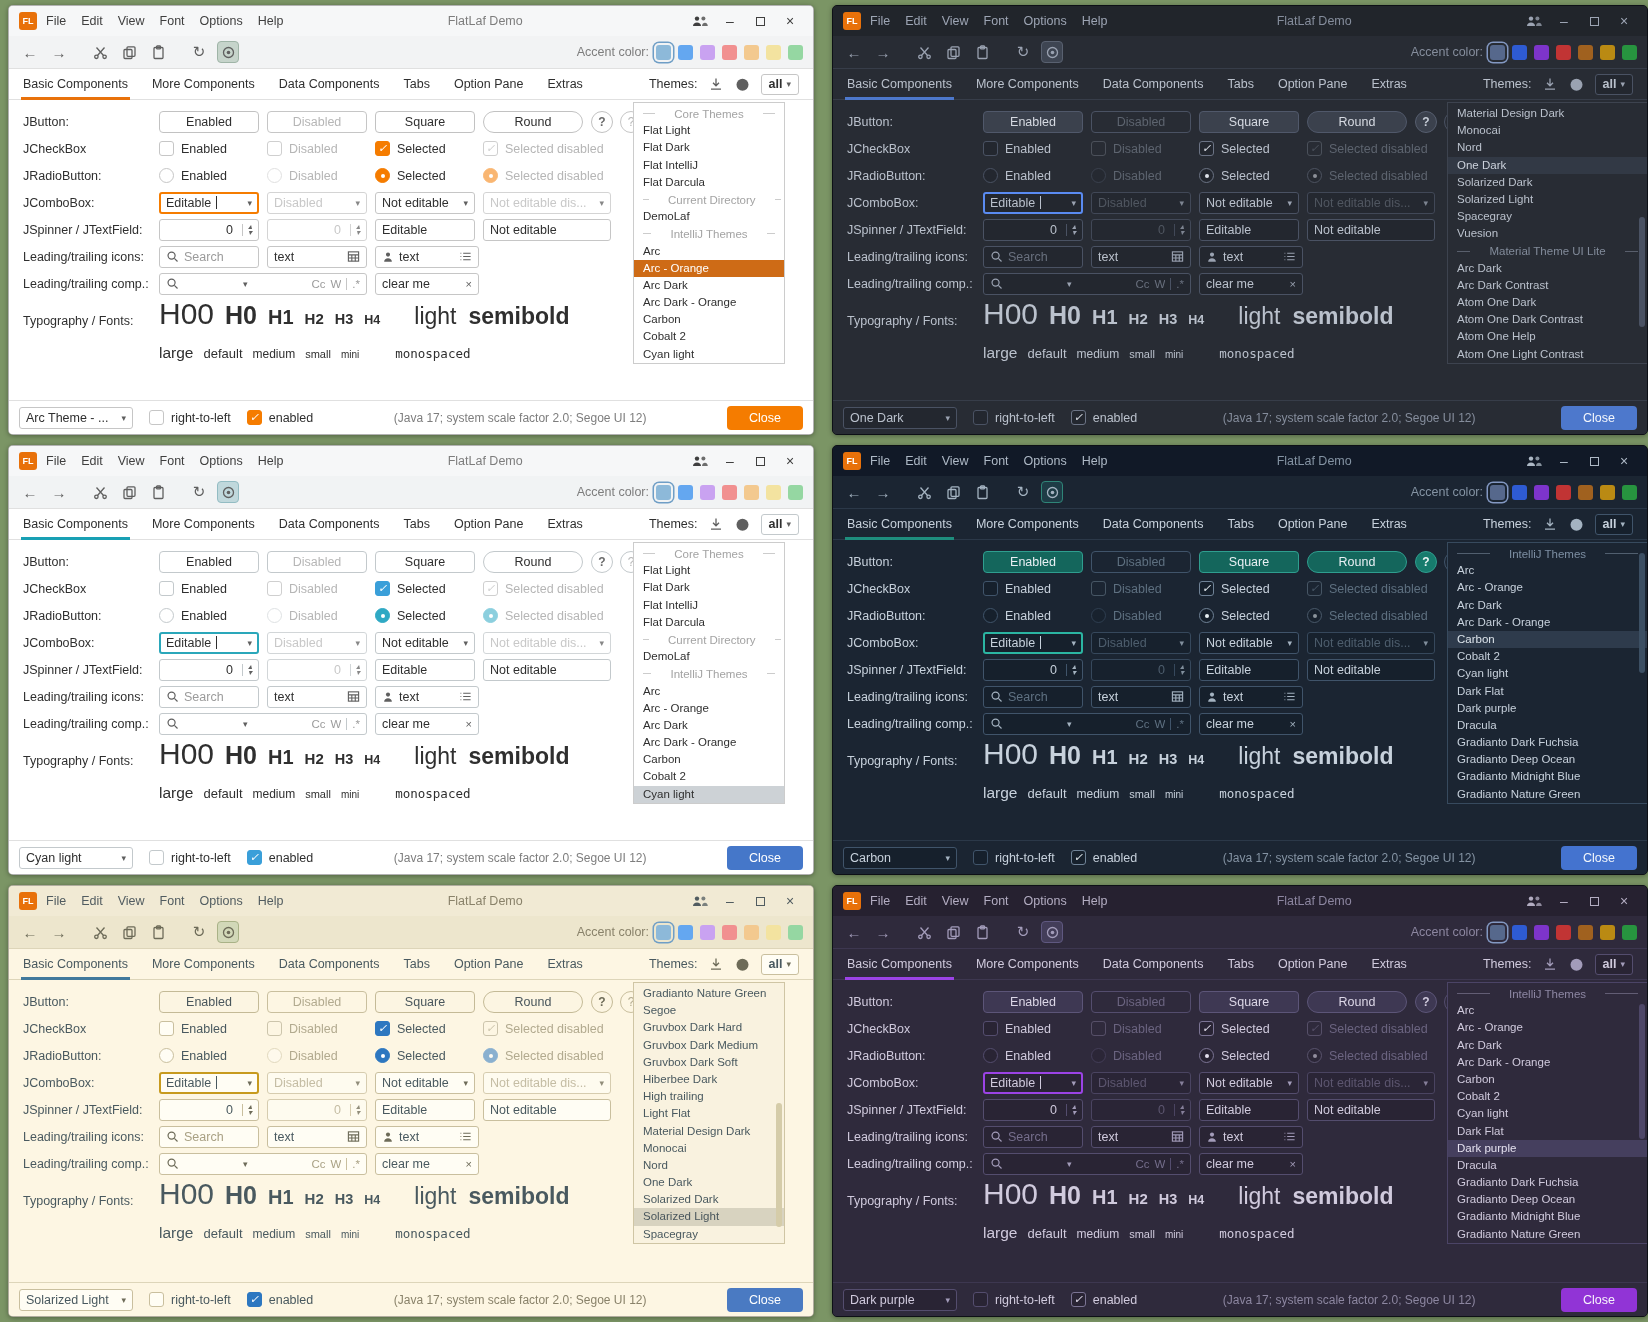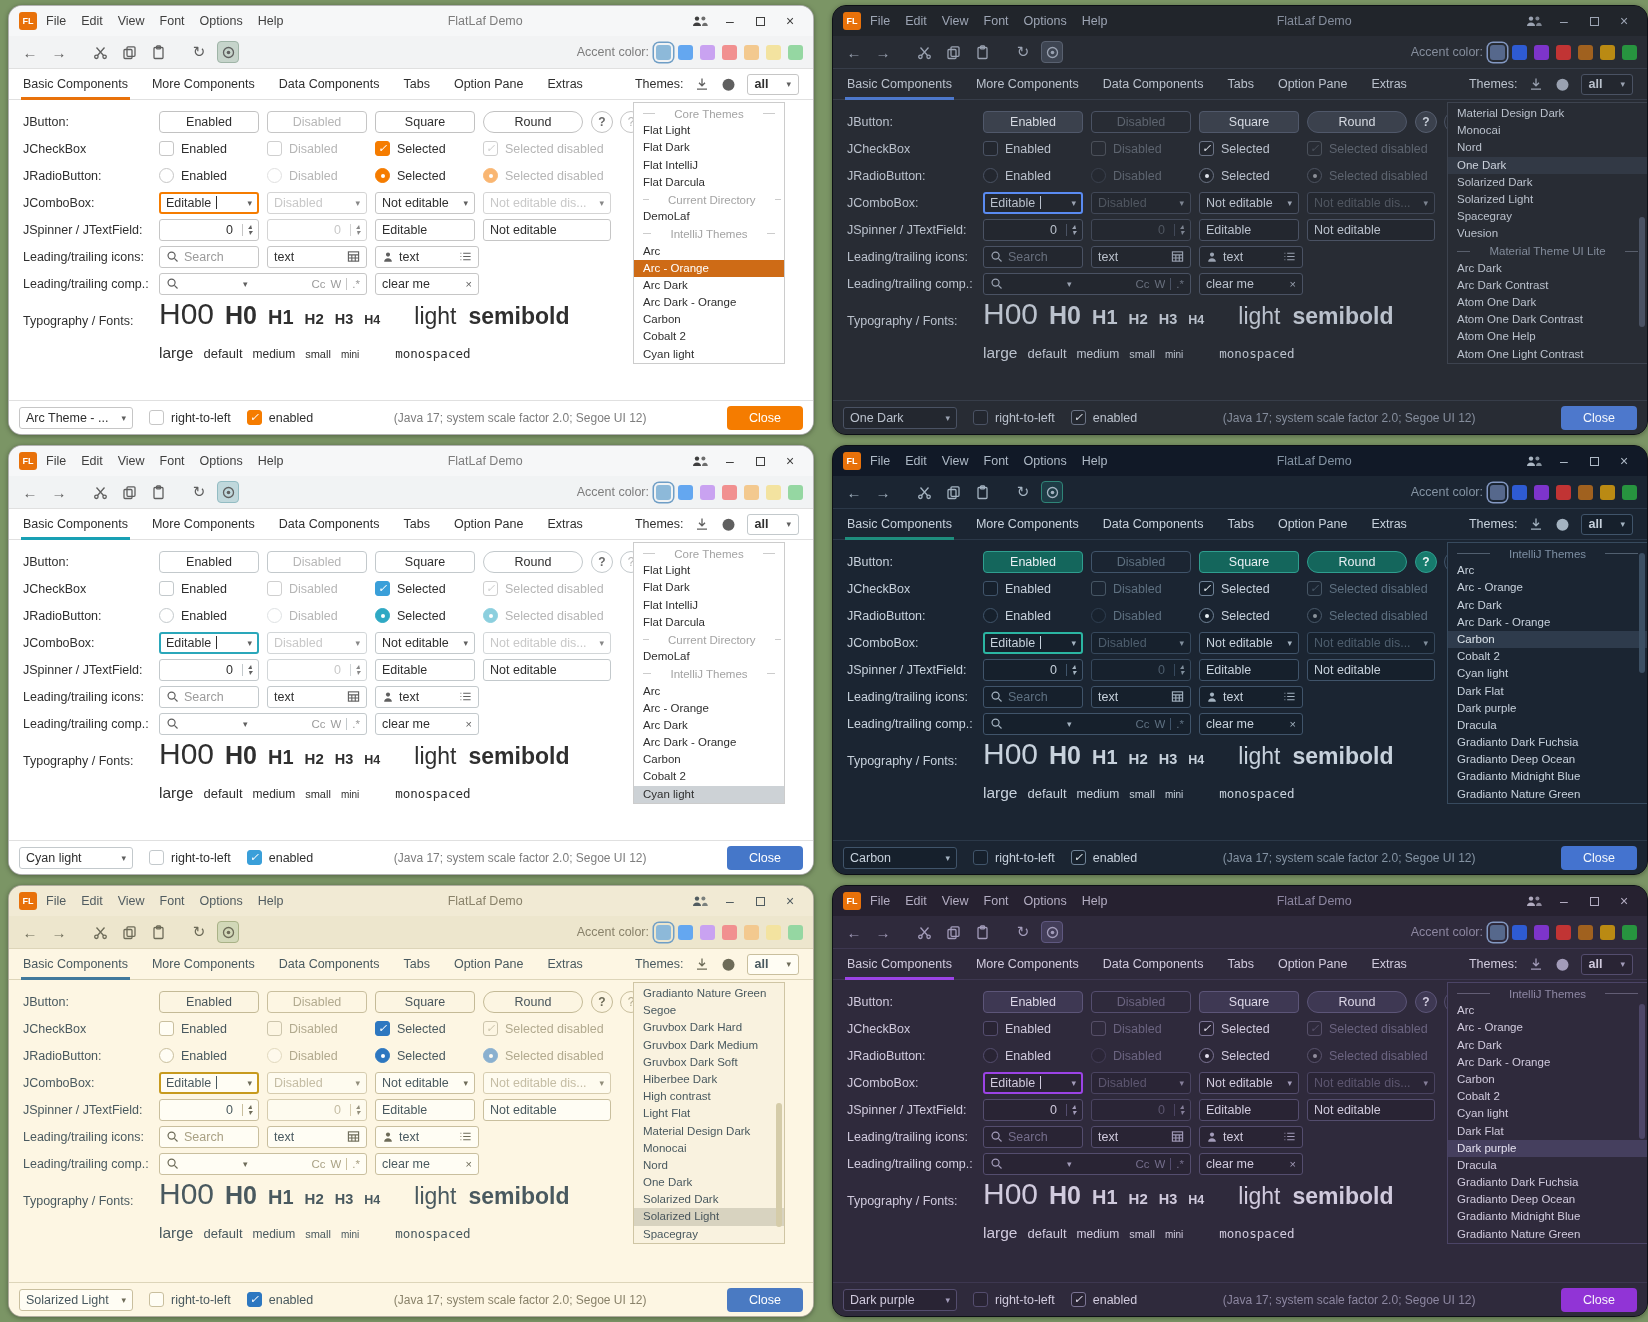--- a/index.html
+++ b/index.html
@@ -1,21 +1,21 @@
 <!DOCTYPE html>
 <html><head>
 <meta charset="utf-8">
 <style>
   * { box-sizing: border-box; margin: 0; padding: 0; }
   html,body { width:1648px; height:1322px; background:#7b9565; font-family:"Liberation Sans",sans-serif; }
   .grid { display:grid; width:1648px; height:1322px; grid-template-columns:824px 824px; grid-template-rows:440px 440px 442px; }
   .cellwrap { height:100%; padding:5px 10px 5px 8px; }
   .cellwrap.r { padding-right:0; }
   .panel { position:relative; height:100%; display:flex; flex-direction:column; background:var(--bg);
-           border:1px solid rgba(0,0,0,.3); border-radius:14px; overflow:hidden; font-size:12.5px; color:var(--fg);
+           border:1px solid rgba(0,0,0,.3); border-radius:5px; overflow:hidden; font-size:12.5px; color:var(--fg);
            box-shadow:0 1px 5px rgba(0,0,0,.35); }
   .panel.dark { border-color:#0d1016; }
 
   
   .titlebar { height:30px; flex:none; background:var(--win); color:var(--winfg); display:flex; align-items:center; padding:0 10px; gap:9px; }
   .logo { width:18px; height:18px; flex:none; background:#e8710a; color:#fff; border-radius:3px; font-size:9px; font-weight:bold; display:flex; align-items:center; justify-content:center; }
   .menus { display:flex; gap:15px; }
   .menus span { cursor:default; }
   .wtitle { flex:1; text-align:center; color:var(--titlefg); }
   .winbtns { display:flex; align-items:center; gap:4px; }
@@ -33,21 +33,21 @@
   .swatches { display:flex; align-items:center; gap:7px; }
   .swatch { width:15px; height:15px; border-radius:3px; }
   .swatch.sel { box-shadow:0 0 0 2px var(--bar), 0 0 0 3.5px var(--swsel); }
 
   
   .tabrow { height:31px; flex:none; display:flex; align-items:center; padding:0 14px; gap:24px; background:var(--bg); border-bottom:1px solid var(--divider); position:relative; }
   .tab { position:relative; height:31px; display:flex; align-items:center; color:var(--fg); }
   .tab.active::after { content:""; position:absolute; left:-2px; right:-2px; bottom:0; height:3px; background:var(--accent); }
   .themes-head { margin-left:auto; display:flex; align-items:center; gap:9px; }
   .tbtn.small { width:18px; height:18px; }
-  .mini-combo { height:21px; border:1px solid var(--border); background:var(--field); border-radius:3px; padding:0 7px; display:flex; align-items:center; gap:18px; }
+  .mini-combo { height:21px; border:1px solid var(--border); background:var(--field); border-radius:3px; padding:0 7px; display:flex; align-items:center; gap:4px; }
   .arrow { font-size:9px; color:var(--icon); font-style:normal; }
 
   
   .content { flex:1; padding:8px 0 0 14px; position:relative; background:var(--bg); overflow:hidden; }
   .crow { display:flex; align-items:center; height:27px; }
   .rlabel { width:136px; flex:none; }
   .cell { width:100px; flex:none; margin-right:8px; display:flex; align-items:center; }
   .cell.w128 { width:128px; }
   .btn { height:22px; flex:1; display:flex; align-items:center; justify-content:center; background:var(--btn); border:1px solid var(--btnborder); border-radius:4px; color:var(--btnfg); }
   .btn.dis { background:transparent; border-color:var(--border); color:var(--muted); }
@@ -1911,21 +1911,21 @@
   </div>
 
   <div class="themes-list">
     <div class="scrollthumb" style="top: 46%; height: 48%;"></div>
   <div class="list-item">Gradianto Nature Green</div>
           <div class="list-item">Segoe</div>
           <div class="list-item">Gruvbox Dark Hard</div>
           <div class="list-item">Gruvbox Dark Medium</div>
           <div class="list-item">Gruvbox Dark Soft</div>
           <div class="list-item">Hiberbee Dark</div>
-          <div class="list-item">High contrast</div>
+          <div class="list-item">High trailing</div>
           <div class="list-item">Light Flat</div>
           <div class="list-item">Material Design Dark</div>
           <div class="list-item">Monocai</div>
           <div class="list-item">Nord</div>
           <div class="list-item">One Dark</div>
           <div class="list-item">Solarized Dark</div>
           <div class="list-item sel">Solarized Light</div>
           <div class="list-item">Spacegray</div>
         </div>
 

